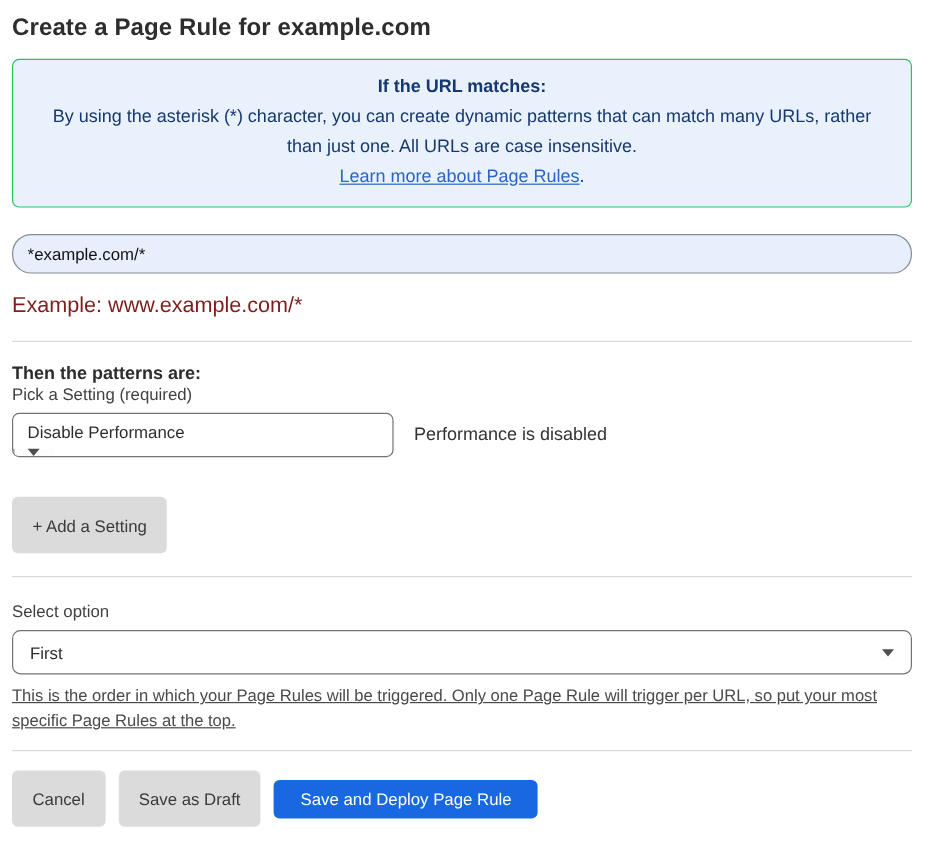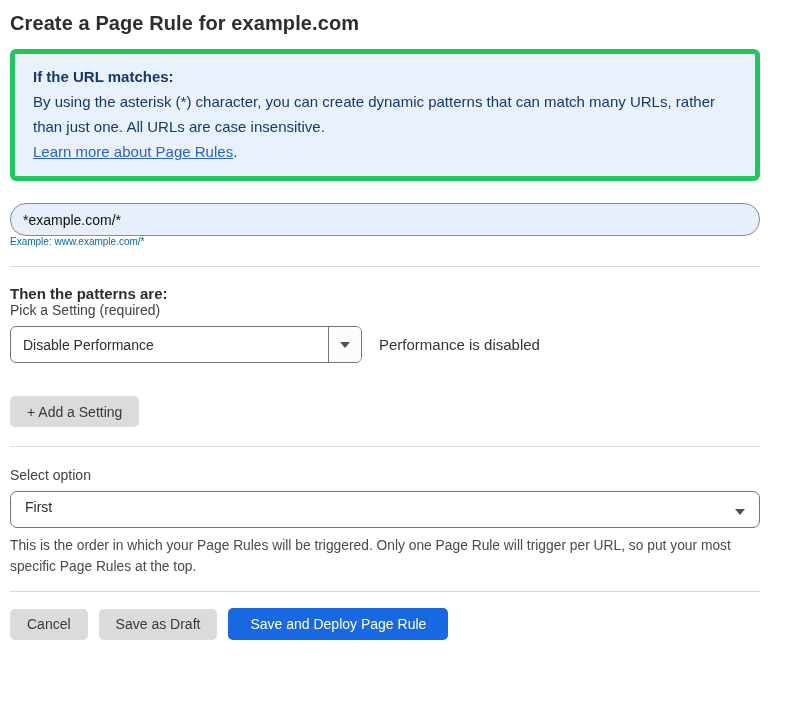--- a/index.html
+++ b/index.html
@@ -16,27 +16,28 @@
   .page-title {
     font-size: 20px;
     font-weight: bold;
     color: #2d2d2d;
     letter-spacing: .1px;
     margin: 2px 0 14px 0;
   }
 
   .info-box {
     background: #e9f2fc;
-    border: 5px solid #22c55e;
+    border: 1px solid #22c55e;
     border-radius: 6px;
     padding: 10px 18px 12px 18px;
     font-size: 15px;
     line-height: 25px;
     color: #17386e;
     margin-bottom: 22px;
+    text-align: center;
   }
   .info-box .info-heading { font-weight: bold; }
   .info-box a.learn-link {
     color: #2b62c9;
     text-decoration: underline;
     cursor: pointer;
   }
 
   .field-label {
     font-size: 14px;
@@ -52,23 +53,23 @@
     border: 1px solid #868a93;
     border-radius: 16px;
     padding: 0 12px;
     font-size: 14px;
     color: #101010;
     font-family: "Liberation Sans", sans-serif;
     outline: none;
   }
 
   .example-text {
-    font-size: 10px;
-    color: #0369a1;
-    margin-top: 0;
+    font-size: 18px;
+    color: #7f1d1d;
+    margin-top: 16px;
   }
 
   .divider {
     border: none;
     border-top: 1px solid #d9d9d9;
     margin: 19px 0 18px 0;
   }
 
   .section-heading {
     font-size: 15px;
@@ -77,28 +78,29 @@
   }
 
   .picker-label { }
 
   .setting-row {
     display: flex;
     align-items: center;
     gap: 17px;
   }
   .dropdown {
-    width: 352px;
+    width: 318px;
     height: 37px;
     border: 1px solid #737373;
     border-radius: 6px;
     background: #ffffff;
     display: flex;
     overflow: hidden;
     cursor: pointer;
+    flex-direction: column;
   }
   .dropdown-text {
     flex: 1;
     display: flex;
     align-items: center;
     padding-left: 12px;
     font-size: 14px;
     color: #2d2d2d;
   }
   .dropdown-arrow-btn {
@@ -119,51 +121,52 @@
     font-size: 15px;
     color: #333333;
   }
 
   .btn {
     border: none;
     border-radius: 5px;
     font-size: 14px;
     font-family: "Liberation Sans", sans-serif;
     cursor: pointer;
-    height: 31px;
+    height: 47px;
   }
   .btn-gray {
     background: #dbdbdb;
     color: #3a3a3a;
     padding: 0 17px;
   }
   .add-setting-btn { margin-top: 33px; }
 
   .select-label { margin-top: 20px; }
   .select-full {
     width: 100%;
     height: 37px;
     border: 1px solid #737373;
     border-radius: 7px;
     background: #ffffff;
     display: flex;
-    align-items: flex-end;
+    align-items: center;
     justify-content: space-between;
-    padding: 12px 14px;
+    padding: 0 14px;
     font-size: 14px;
     color: #2d2d2d;
     cursor: pointer;
   }
 
   .help-text {
     font-size: 13.8px;
     line-height: 21px;
     color: #4a4a4a;
     margin-top: 7px;
     max-width: 748px;
+    text-decoration: underline;
   }
 
   .footer-divider { margin: 14px 0 16px 0; }
   .footer-buttons {
     display: flex;
     align-items: center;
     gap: 11px;
   }
   .btn-blue {
     color: #ffffff;

